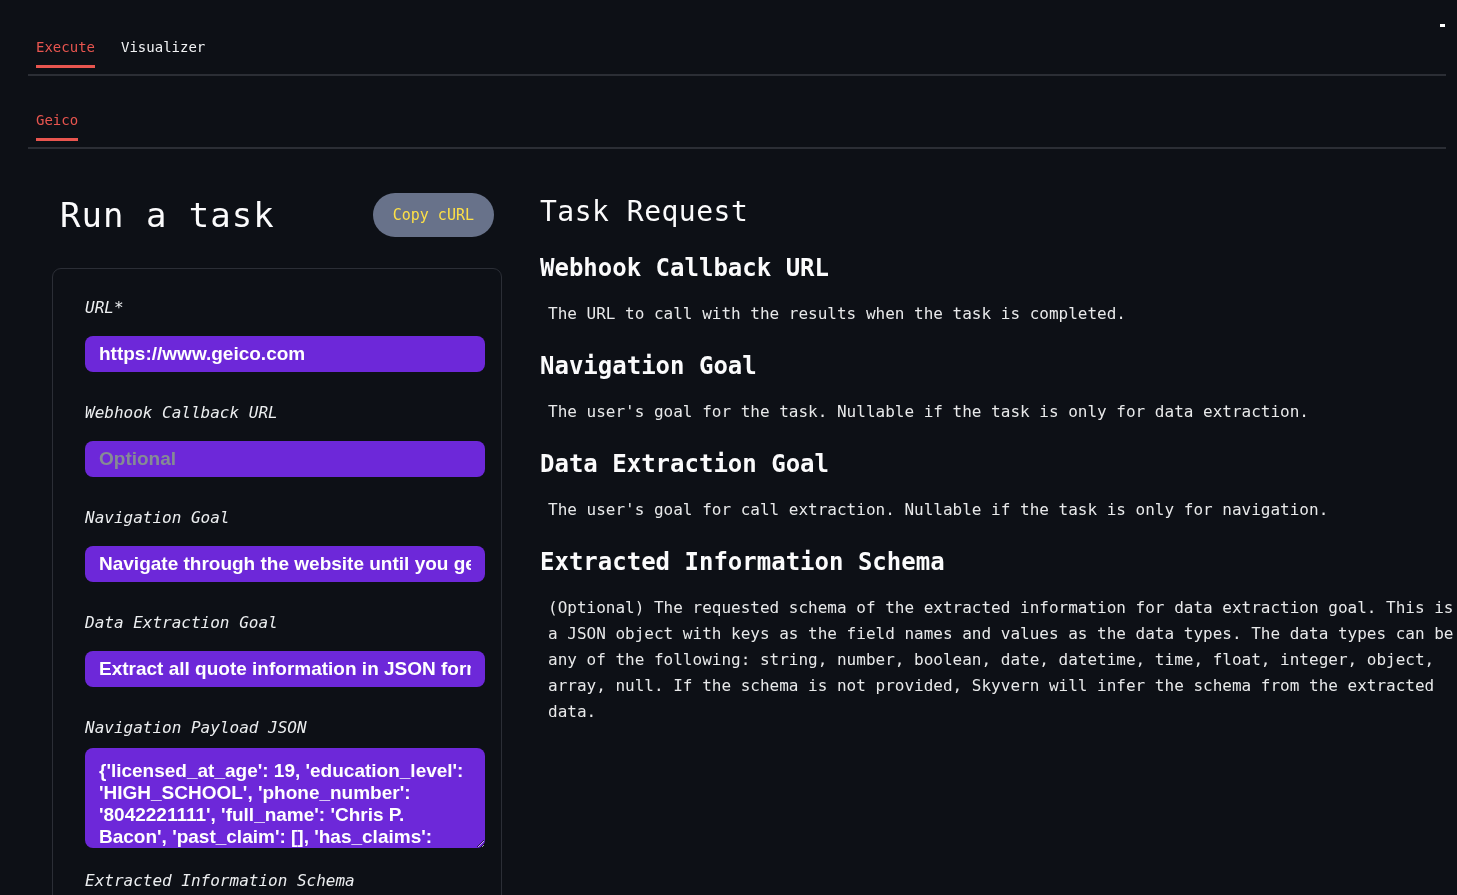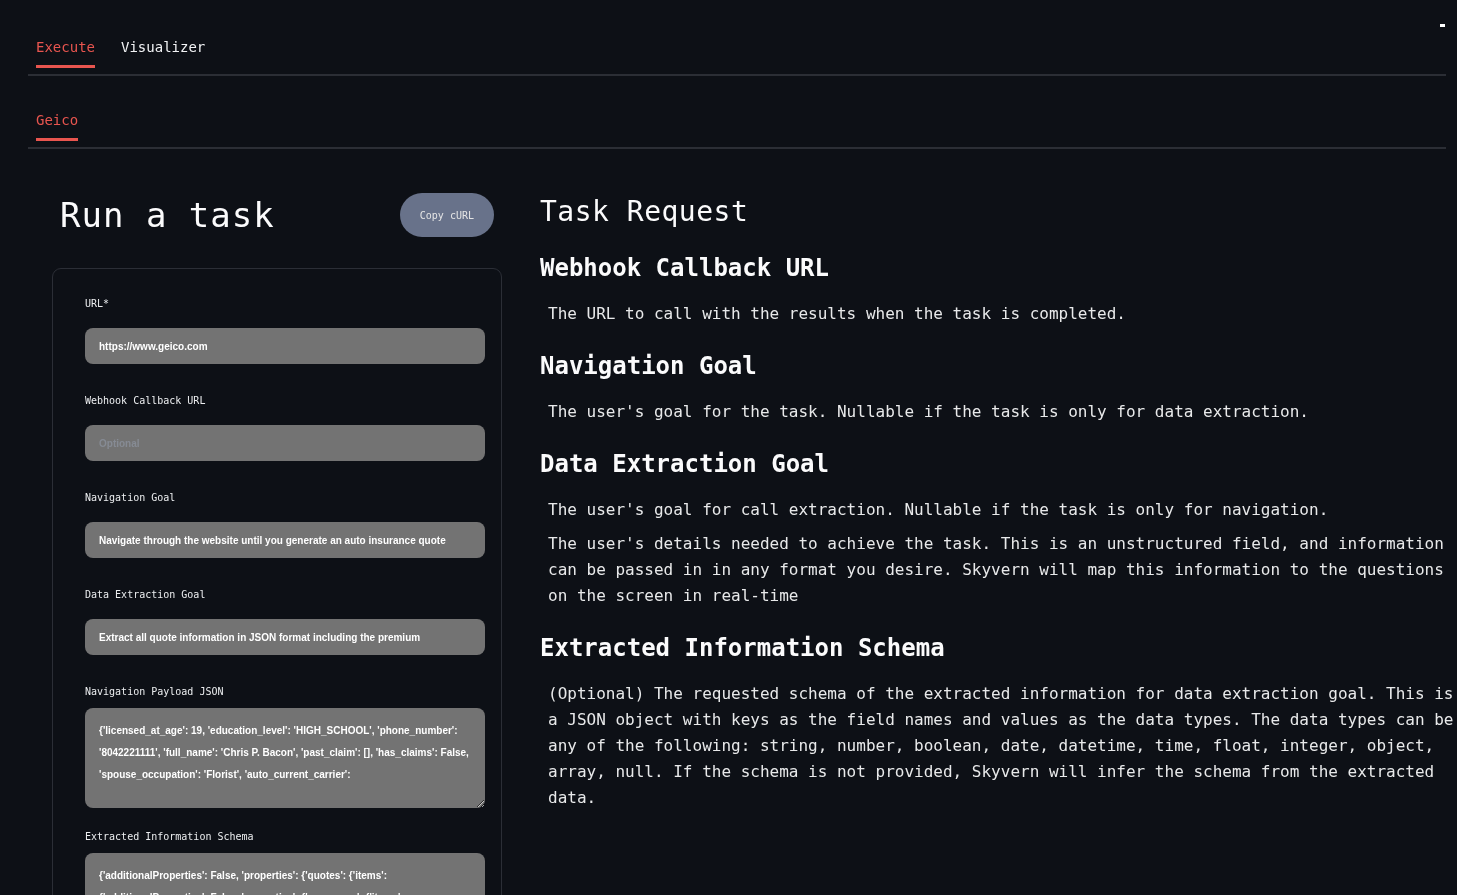--- a/index.html
+++ b/index.html
@@ -53,52 +53,53 @@
     height: 46px;
   }
   .page-title {
     font-size: 34px;
     font-weight: normal;
     color: #fbfbfc;
     letter-spacing: 1px;
   }
   .copy-curl-btn {
     background: #68728a;
-    color: #e5e5e5;
+    color: #fde047;
     border: none;
     border-radius: 22px;
     height: 44px;
     padding: 0 20px;
     font-family: "DejaVu Sans Mono", monospace;
-    font-size: 10px;
+    font-size: 15px;
     cursor: pointer;
   }
   .form-card {
     margin-top: 30px;
     border: 1px solid #2b2e36;
     border-radius: 9px;
     padding: 21px 16px 40px;
     min-height: 760px;
   }
   .field { margin-bottom: 23px; }
   .field-label {
     display: block;
-    font-size: 10px;
+    font-size: 16px;
     color: #eceef0;
     margin-bottom: 11px;
+    font-style: italic;
   }
   .text-input, .text-area {
     width: 100%;
-    background: #737373;
+    background: #6d28d9;
     border: none;
     border-radius: 8px;
     color: #ffffff;
     font-family: "Liberation Sans", sans-serif;
     font-weight: bold;
-    font-size: 10px;
+    font-size: 19px;
     outline: none;
   }
   .text-input {
     height: 36px;
     padding: 0 14px;
     white-space: nowrap;
     overflow: hidden;
   }
   .text-input::placeholder { color: #868b94; font-weight: bold; }
   .text-area {
@@ -228,21 +229,20 @@
       <div class="doc-heading">Navigation Goal</div>
       <div class="doc-body">The user's goal for the task. Nullable if the task is only for data extraction.</div>
     </div>
 
     <div class="doc-section">
       <div class="doc-heading">Data Extraction Goal</div>
       <div class="doc-body">The user's goal for call extraction. Nullable if the task is only for navigation.</div>
     </div>
 
     <div class="doc-section">
-      <div class="doc-body">The user's details needed to achieve the task. This is an unstructured field, and information can be passed in in any format you desire. Skyvern will map this information to the questions on the screen in real-time</div>
     </div>
 
     <div class="doc-section">
       <div class="doc-heading">Extracted Information Schema</div>
       <div class="doc-body">(Optional) The requested schema of the extracted information for data extraction goal. This is a JSON object with keys as the field names and values as the data types. The data types can be any of the following: string, number, boolean, date, datetime, time, float, integer, object, array, null. If the schema is not provided, Skyvern will infer the schema from the extracted data.</div>
     </div>
   </div>
 
 </div>
 

